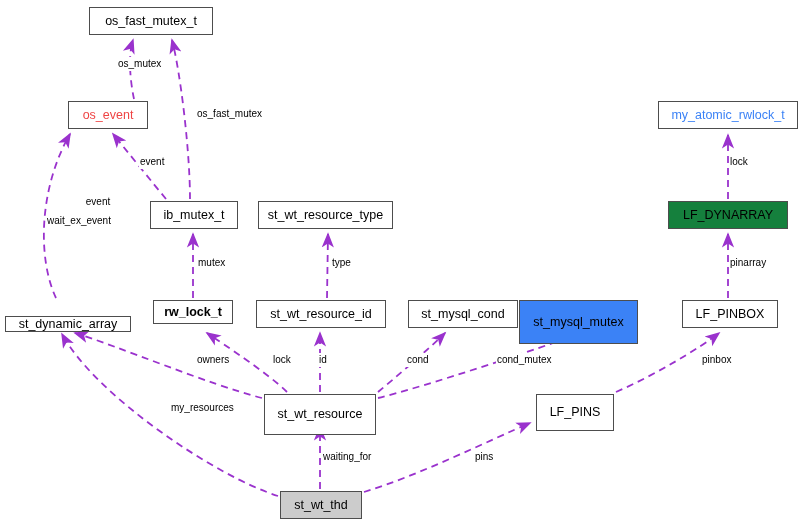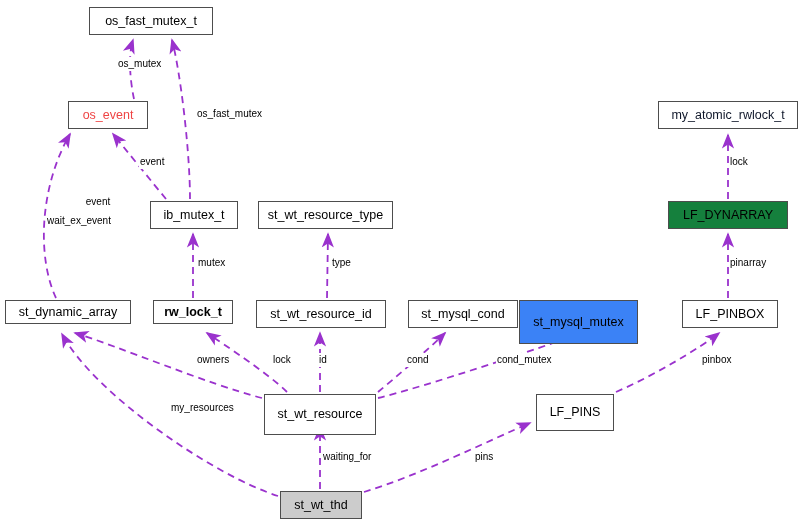--- a/index.html
+++ b/index.html
@@ -80,33 +80,33 @@
         <path d="M 728 199 L 728 135" fill="none" stroke="#9a32cd" stroke-width="1.8" stroke-dasharray="7,5" marker-end="url(#arrowhead)"></path>
       </g>
   </svg>
   <div id="nodes-layer">
       <div class="uml-node" style="left: 89px; top: 7px; width: 124px; height: 28px; border-color: rgb(77, 77, 77); background: rgb(255, 255, 255); color: rgb(0, 0, 0);">
         <span>os_fast_mutex_t</span>
       </div>
       <div class="uml-node" style="left: 68px; top: 101px; width: 80px; height: 28px; border-color: rgb(77, 77, 77); background: rgb(255, 255, 255); color: #ef4444; align-items: center;">
         <span>os_event</span>
       </div>
-      <div class="uml-node" style="left: 658px; top: 101px; width: 140px; height: 28px; border-color: rgb(77, 77, 77); background: rgb(255, 255, 255); color: #0f172a;">
+      <div class="uml-node" style="left: 658px; top: 101px; width: 140px; height: 28px; border-color: rgb(77, 77, 77); background: rgb(255, 255, 255); color: #3b82f6;">
         <span>my_atomic_rwlock_t</span>
       </div>
       <div class="uml-node" style="left: 150px; top: 201px; width: 88px; height: 28px; border-color: rgb(77, 77, 77); background: rgb(255, 255, 255); color: rgb(0, 0, 0);">
         <span>ib_mutex_t</span>
       </div>
       <div class="uml-node" style="left: 258px; top: 201px; width: 135px; height: 28px; border-color: rgb(77, 77, 77); background: rgb(255, 255, 255); color: rgb(0, 0, 0);">
         <span>st_wt_resource_type</span>
       </div>
       <div class="uml-node" style="left: 668px; top: 201px; width: 120px; height: 28px; border-color: rgb(77, 77, 77); background: #15803d; color: rgb(0, 0, 0);">
         <span>LF_DYNARRAY</span>
       </div>
-      <div class="uml-node" style="left: 5px; top: 300px; width: 126px; height: 24px; border-color: rgb(77, 77, 77); background: rgb(255, 255, 255); color: rgb(0, 0, 0);">
+      <div class="uml-node" style="left: 5px; top: 316px; width: 126px; height: 16px; border-color: rgb(77, 77, 77); background: rgb(255, 255, 255); color: rgb(0, 0, 0);">
         <span>st_dynamic_array</span>
       </div>
       <div class="uml-node" style="left: 153px; top: 300px; width: 80px; height: 24px; border-color: rgb(77, 77, 77); background: rgb(255, 255, 255); color: rgb(0, 0, 0); font-weight: bold;">
         <span>rw_lock_t</span>
       </div>
       <div class="uml-node" style="left: 256px; top: 300px; width: 130px; height: 28px; border-color: rgb(77, 77, 77); background: rgb(255, 255, 255); color: rgb(0, 0, 0);">
         <span>st_wt_resource_id</span>
       </div>
       <div class="uml-node" style="left: 408px; top: 300px; width: 110px; height: 28px; border-color: rgb(77, 77, 77); background: rgb(255, 255, 255); color: rgb(0, 0, 0);">
         <span>st_mysql_cond</span>

